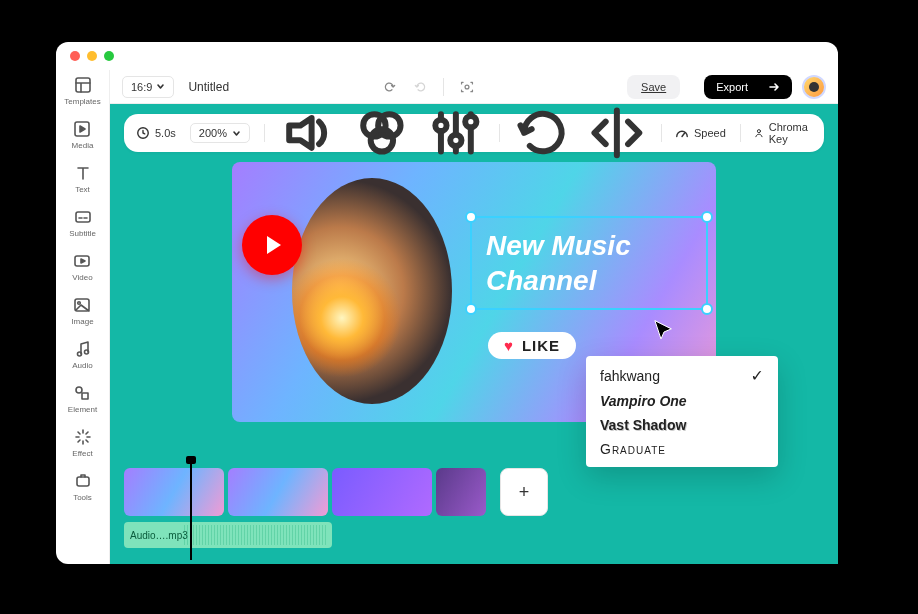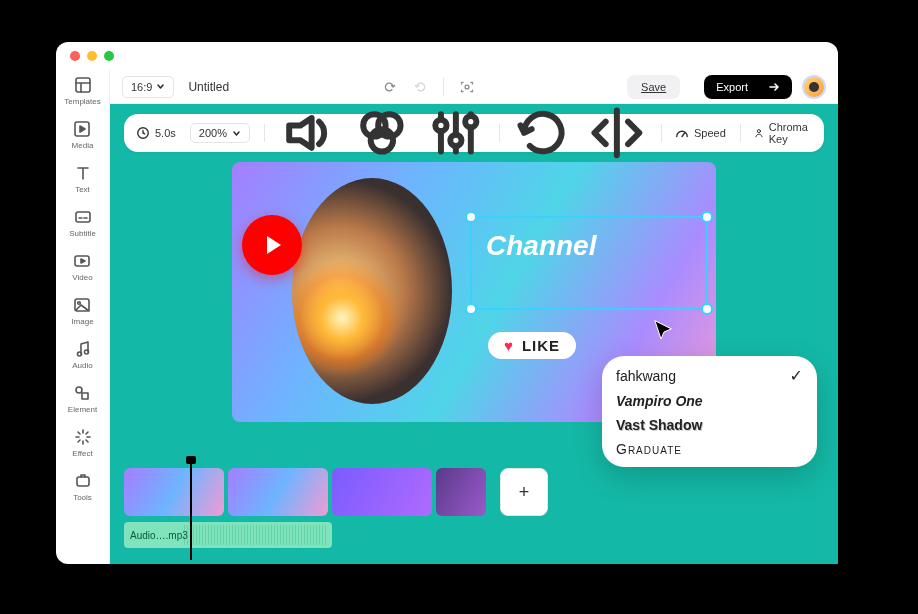--- a/index.html
+++ b/index.html
@@ -52,21 +52,21 @@
 .timeline { height: 104px; padding: 8px 14px; position: relative; }
 .tracks { display: flex; flex-direction: column; gap: 6px; }
 .clip-row { display: flex; gap: 4px; align-items: center; }
 .clip { width: 100px; height: 48px; border-radius: 6px; background: linear-gradient(120deg,#a47eff,#6eb4ff,#f29bd4); position: relative; overflow:hidden; }
 .clip-add { width: 48px; height: 48px; border-radius: 8px; background:#fff; border:1px solid #e5e5e5; display:flex; align-items:center; justify-content:center; font-size:18px; color:#333; cursor:pointer; margin-left: 10px;}
 .audio-track { height: 26px; width: 208px; background: #7fe3bb; border-radius: 4px; display:flex; align-items:center; padding:0 6px; font-size:10px; color:#0a5c3c; position:relative; overflow:hidden; }
 .wave { position:absolute; left:60px; right:4px; top:3px; bottom:3px; background: repeating-linear-gradient(90deg,#4ec99a 0 1px,transparent 1px 3px); opacity:0.6; }
 .playhead { position:absolute; left: 80px; top: 0; bottom:4px; width:2px; background:#000; }
 .playhead::before { content:""; position:absolute; left:-4px; top:-4px; width:10px; height:8px; background:#000; border-radius:2px; }
 
-.font-pop { position:absolute; left: 586px; top: 356px; width: 215px; background:#fff; border-radius: 22px; box-shadow: 0 10px 30px rgba(0,0,0,0.18); padding: 10px 14px; display:flex; flex-direction:column; gap:8px; z-index: 50; margin-left: 16px; }
+.font-pop { position:absolute; left: 586px; top: 356px; width: 192px; background:#fff; border-radius: 4px; box-shadow: 0 10px 30px rgba(0,0,0,0.18); padding: 10px 14px; display:flex; flex-direction:column; gap:8px; z-index: 50; }
 .font-item { display:flex; align-items:center; justify-content:space-between; font-size:14px; color:#222; cursor:pointer; }
 .f-vampiro { font-style: italic; font-weight:700; font-family: cursive; }
 .f-vast { font-family: Georgia, serif; font-weight:700; text-shadow: 1px 1px 0 #ccc; }
 .f-grad { font-variant: small-caps; letter-spacing: 1px; }
 .check { font-size:16px; }
 
 svg { fill:none; stroke:currentColor; stroke-width:1.6; stroke-linecap:round; stroke-linejoin:round; }
 </style>
 </head>
 <body>
@@ -244,20 +244,21 @@
           <div class="oval">
             <div class="flare"></div>
           </div>
           <div class="yt-badge"></div>
           <div class="txt-sel">
             <div class="handle h-tl"></div>
             <div class="handle h-tr"></div>
             <div class="handle h-bl"></div>
             <div class="handle h-br"></div>
             <div class="headline">
+              <div>New Music</div>
               <div>Channel</div>
             </div>
           </div>
           <div class="like-btn">
             <span class="heart">♥</span>
             <span>LIKE</span>
           </div>
           <svg class="cursor-arrow" width="26" height="26" viewBox="0 0 26 26">
               <path d="M3 3l6 18 3-7 7-3z" fill="#000" stroke="#fff" stroke-width="1"></path>
             </svg>

